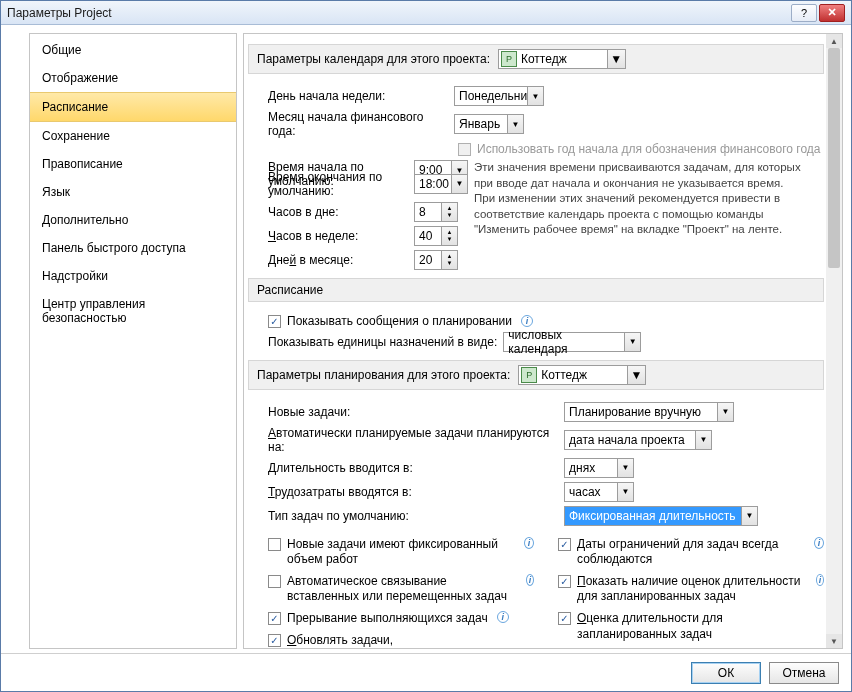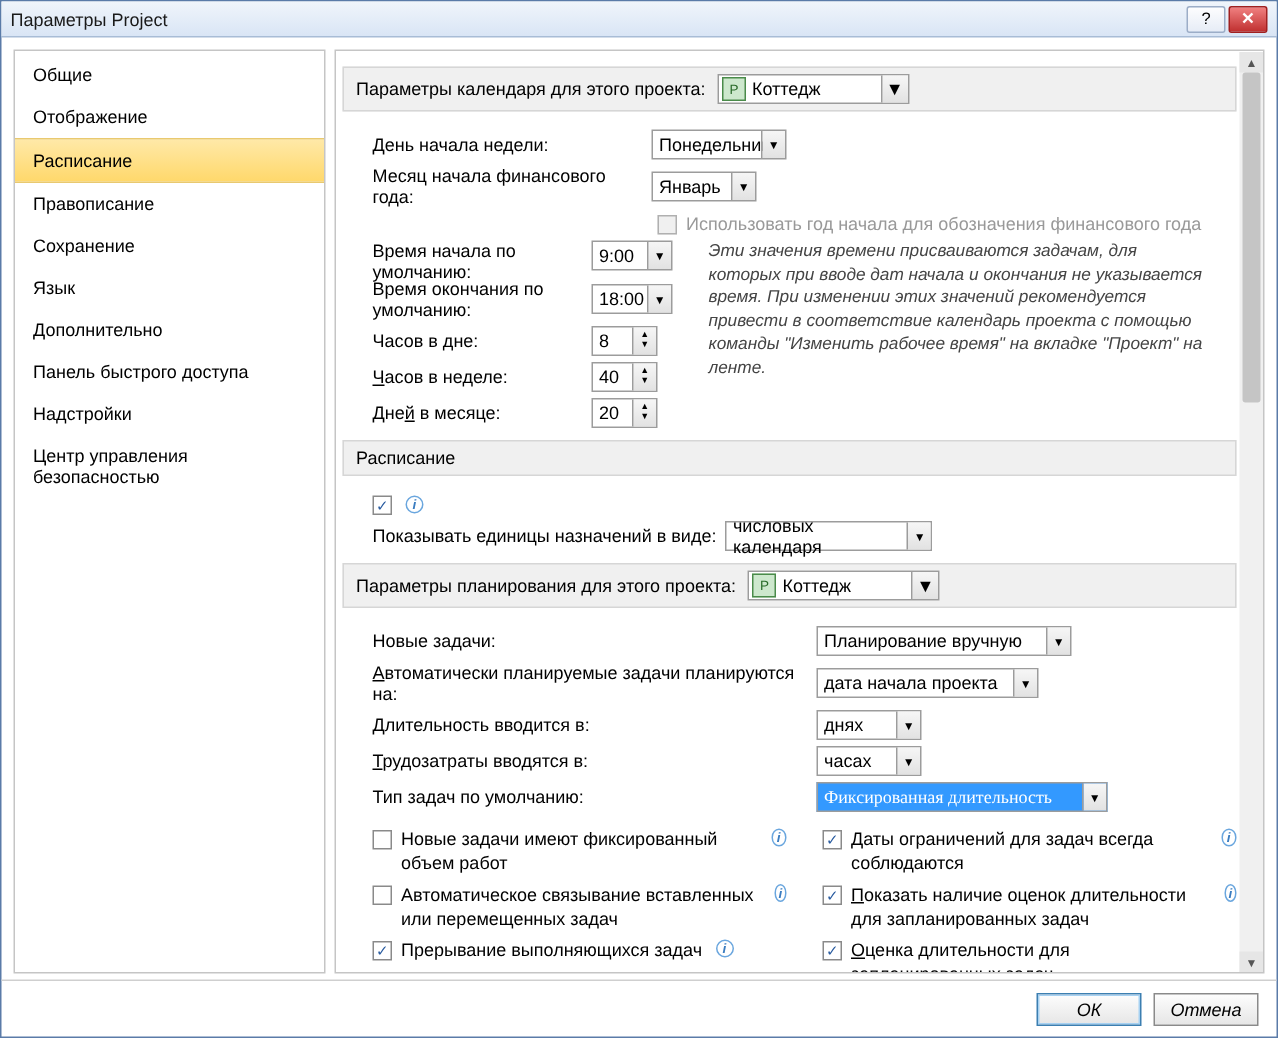--- a/index.html
+++ b/index.html
@@ -41,20 +41,21 @@
   padding: 8px 8px 4px 8px;
   gap: 6px;
   overflow: hidden;
 }
 .sidebar {
   width: 208px;
   border: 1px solid #c5c5c5;
   background: #fff;
   padding: 2px 0;
   overflow-y: auto;
+  margin-left: 20px;
 }
 .side-item {
   padding: 7px 12px;
   cursor: default;
 }
 .side-item.active {
   background: linear-gradient(#ffe9a8,#ffd86b);
   border-top: 1px solid #e9c96f;
   border-bottom: 1px solid #e9c96f;
 }
@@ -108,21 +109,21 @@
   width:16px;height:100%; border-left:1px solid #9c9c9c;
   display:flex;align-items:center;justify-content:center;
   background:linear-gradient(#f6f6f6,#e2e2e2);font-size:8px;
 }
 .select.w90 .txt { width: 72px; }
 .select.w70 .txt { width: 52px; }
 .select.w140 .txt { width: 120px; }
 .select.w170 .txt { width: 152px; }
 .select.w150 .txt { width: 130px; }
 .select.highlight { background:#3399ff; }
-.select.highlight .txt { color:#fff; width: 176px; font-family: Liberation Serif, serif; }
+.select.highlight .txt { color:#fff; width: 176px; }
 .spinner .txt { width: 36px; padding:0 4px; }
 .numbox .txt { width: 26px; padding:0 4px; }
 .numbox .arrows { flex-direction:column; font-size:6px; line-height:7px; }
 .hint {
   font-size: 11.5px; color:#444; max-width: 330px; line-height:1.35;
 }
 .info-icon {
   display:inline-block;width:12px;height:12px;border:1px solid #6aa6de;border-radius:50%;
   color:#3a7cc0;font-size:9px;text-align:center;line-height:10px;font-style:italic;font-weight:bold;
   margin-left:3px;
@@ -146,21 +147,20 @@
   height: 38px;
   border-top: 1px solid #cfcfcf;
   display:flex; justify-content:flex-end; align-items:center;
   padding: 0 12px; gap: 8px;
 }
 .btn {
   min-width: 70px; height: 22px;
   border:1px solid #8a8a8a; background:linear-gradient(#fdfdfd,#e6e6e6);
   display:inline-flex;align-items:center;justify-content:center;
   font-size:12px;
-  font-style:italic;
 }
 .btn.default { border:1px solid #3c7fb1; box-shadow:0 0 0 1px #a6d1f2 inset; }
 u.ak { text-decoration: underline; }
 .disabled-text { color:#999; }
 .scrollbar-fake {
   position:absolute; right:0; top:0; bottom:0; width:16px;
   background:#f0f0f0;
 }
 .sb-thumb { position:absolute; left:2px; right:2px; top:14px; height:220px; background:#c5c5c5; border-radius:2px;}
 .sb-btn { position:absolute; left:0; right:0; height:14px; background:#e6e6e6; display:flex;align-items:center;justify-content:center;font-size:8px;color:#555;}
@@ -176,22 +176,22 @@
       <div class="titlebar-btn">?</div>
       <div class="titlebar-btn titlebar-close">✕</div>
     </div>
   </div>
 
   <div class="body">
     <div class="sidebar">
       <div class="side-item">Общие</div>
       <div class="side-item">Отображение</div>
       <div class="side-item active">Расписание</div>
+      <div class="side-item">Сохранение</div>
       <div class="side-item">Правописание</div>
-      <div class="side-item">Сохранение</div>
       <div class="side-item">Язык</div>
       <div class="side-item">Дополнительно</div>
       <div class="side-item">Панель быстрого доступа</div>
       <div class="side-item">Надстройки</div>
       <div class="side-item">Центр управления безопасностью</div>
     </div>
 
     <div class="content-wrap">
 
       <div class="section-header">
@@ -221,21 +221,21 @@
         <span class="chk disabled"></span>
         <span class="disabled-text">Использовать год начала для обозначения финансового года</span>
       </div>
 
       <div class="row top">
         <div style="width:140px;">Время начала по умолчанию:</div>
         <span class="spinner">
           <span class="txt">9:00</span>
           <span class="arrow">▼</span>
         </span>
-        <div class="hint" style="margin-left:18px;font-style:italic;">Эти значения времени присваиваются задачам, для которых при вводе дат начала и окончания не указывается время. При изменении этих значений рекомендуется привести в соответствие календарь проекта с помощью команды "Изменить рабочее время" на вкладке "Проект" на ленте.</div>
+        <div class="hint" style="">Эти значения времени присваиваются задачам, для которых при вводе дат начала и окончания не указывается время. При изменении этих значений рекомендуется привести в соответствие календарь проекта с помощью команды "Изменить рабочее время" на вкладке "Проект" на ленте.</div>
       </div>
       <div class="row" style="margin-top:-72px;">
         <div style="width:140px;">Время окончания по умолчанию:</div>
         <span class="spinner">
           <span class="txt">18:00</span>
           <span class="arrow">▼</span>
         </span>
       </div>
       <div class="row">
         <div style="width:140px;">Часов в <u class="ak">д</u>не:</div>
@@ -257,20 +257,21 @@
           <span class="txt">20</span>
           <span class="arrows">▲<br>▼</span>
         </span>
       </div>
 
       <div class="section-header">
         <span class="lbl">Расписание</span>
       </div>
       <div class="row">
         <span class="chk checked"></span>
+        <span>Показывать сообщения о планировании</span>
         <span class="info-icon">i</span>
       </div>
       <div class="row">
         <span>Показывать единицы назначений в виде:</span>
         <span class="select w140">
           <span class="txt">числовых календаря</span>
           <span class="arrow">▼</span>
         </span>
       </div>
 

